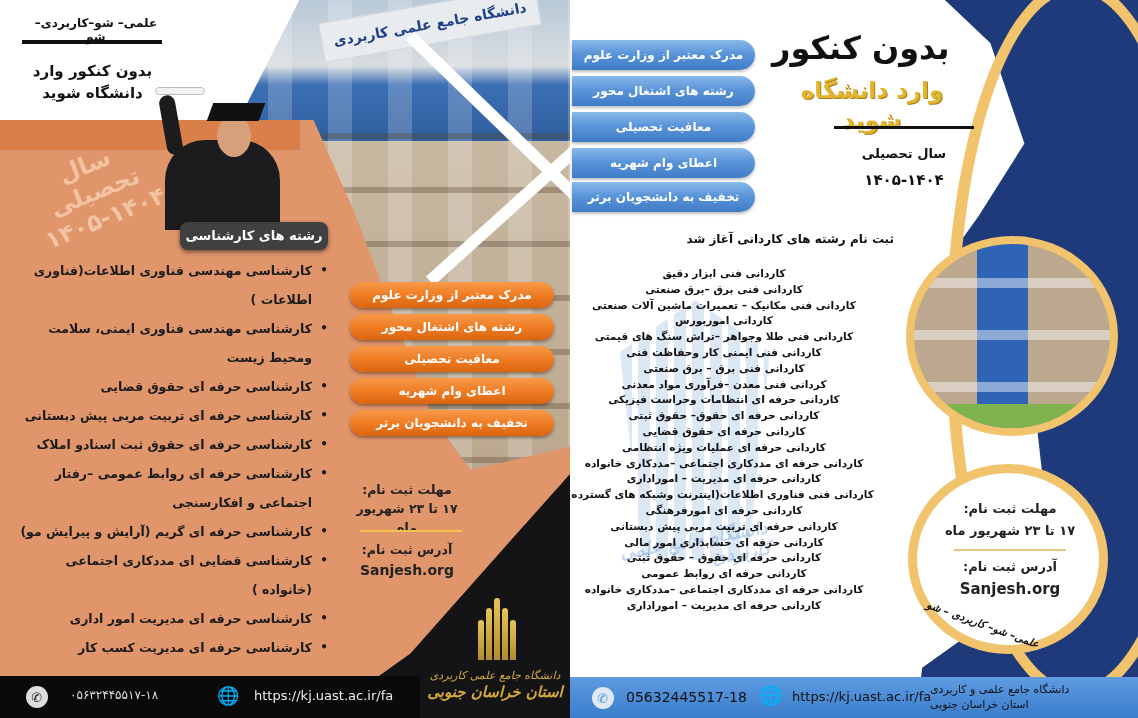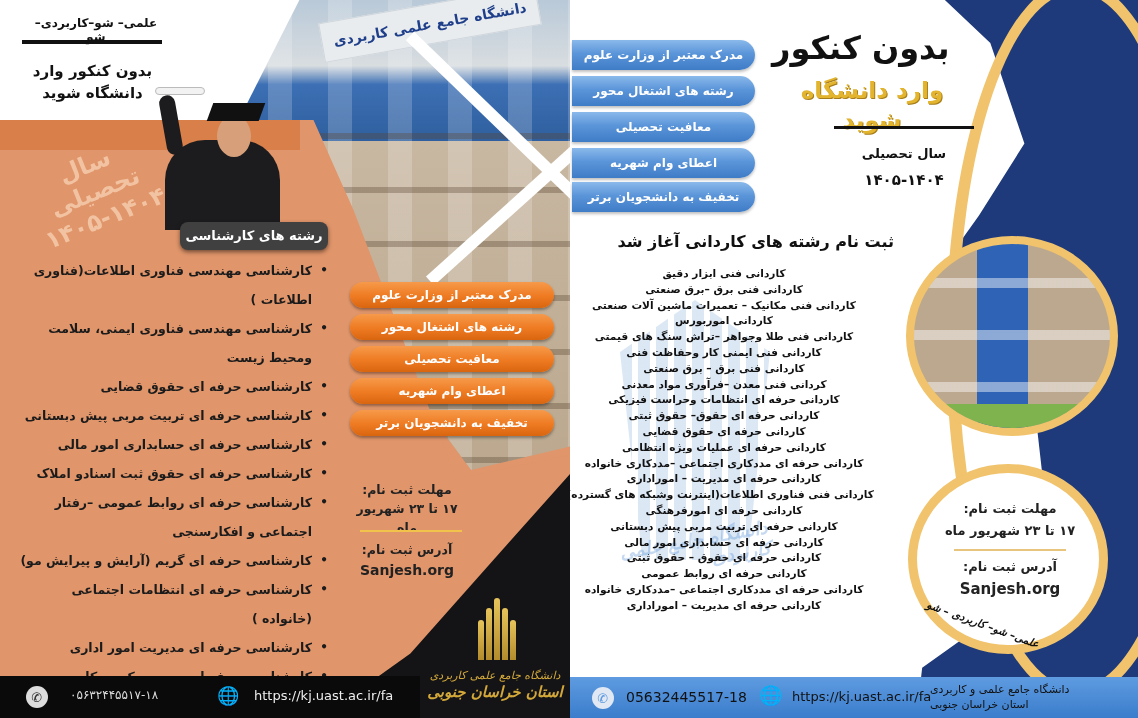--- a/index.html
+++ b/index.html
@@ -66,21 +66,21 @@
   .gold-arc{position:absolute;left:376px;top:-20px;width:260px;height:720px;border-radius:50%;border:12px solid #f0c36c;border-left-color:#f0c36c;
      clip-path:inset(0 20% 0 0)}
   .b-pill{position:absolute;left:2px;width:183px;height:30px;border-radius:0 15px 15px 0;
      background:linear-gradient(180deg,#8ab9eb 0,#5b95d9 45%,#3f7cc7 100%);box-shadow:0 2px 3px rgba(0,0,0,.25);
      color:#fff;font-weight:bold;font-size:12px;text-align:center;line-height:30px;direction:rtl}
   .r-headline1{position:absolute;left:202px;top:28px;width:200px;text-align:left;direction:rtl;font-weight:bold;font-size:32px;line-height:40px;color:#111}
   .r-headline2{position:absolute;left:202px;top:75px;width:200px;text-align:center;direction:rtl;font-weight:bold;font-size:23px;line-height:30px;color:#e3b42e;text-shadow:1px 1px 0 #a67d1b}
   .r-line{position:absolute;left:264px;top:126px;width:140px;height:3px;background:#111}
   .r-year-lbl{position:absolute;left:264px;top:146px;width:140px;text-align:center;direction:rtl;font-weight:bold;font-size:13px;color:#111}
   .r-year{position:absolute;left:264px;top:171px;width:140px;text-align:center;font-weight:bold;font-size:15px;color:#111}
-  .r-title{position:absolute;left:0;top:232px;width:324px;direction:rtl;font-weight:bold;font-size:16px;color:#111}
+  .r-title{position:absolute;left:0;top:232px;width:324px;direction:rtl;font-weight:bold;font-size:12px;color:#111}
   .watermark{position:absolute;left:50px;top:300px;width:150px;height:260px;opacity:.18;
      background:repeating-linear-gradient(90deg,#3d7cc4 0 12px,transparent 12px 18px);clip-path:polygon(15% 100%,0 20%,50% 0,100% 20%,85% 100%)}
   .watermark-txt{position:absolute;left:40px;top:530px;width:160px;color:#5b95d9;opacity:.35;font-style:italic;font-weight:bold;font-size:18px;direction:rtl;transform:rotate(-10deg)}
   .r-list{position:absolute;left:4px;top:266px;width:300px;direction:rtl;list-style:none}
   .r-list li{font-weight:bold;font-size:10.6px;line-height:15.8px;color:#111;white-space:nowrap;text-align:center}
   .photo-circle{position:absolute;left:336px;top:236px;width:212px;height:200px;border-radius:50%;border:8px solid #f0c36c;overflow:hidden;
      background:linear-gradient(90deg,#bba88f 0 32%,#2f63b5 32% 58%,#bba88f 58% 100%)}
   .photo-circle::before{content:"";position:absolute;inset:0;background:repeating-linear-gradient(180deg,transparent 0 34px,rgba(255,255,255,.45) 34px 44px,transparent 44px 52px)}
   .photo-circle::after{content:"";position:absolute;left:0;right:0;bottom:0;height:24px;background:#7fb34e}
   .info-circle{position:absolute;left:338px;top:464px;width:200px;height:190px;border-radius:50%;background:#fff;border:9px solid #f0c36c}
@@ -128,25 +128,24 @@
       <div class="grad-cap"></div>
     </div>
 
     <div class="section-pill">رشته های کارشناسی</div>
 
     <ul class="l-list">
       <li>کارشناسی مهندسی فناوری اطلاعات(فناوری اطلاعات )</li>
       <li>کارشناسی مهندسی فناوری ایمنی، سلامت ومحیط زیست</li>
       <li>کارشناسی حرفه ای حقوق قضایی</li>
       <li>کارشناسی حرفه ای تربیت مربی پیش دبستانی</li>
-      <li>کارشناسی حرفه ای حسابداری امور مالی</li>
       <li>کارشناسی حرفه ای حقوق ثبت اسنادو املاک</li>
       <li>کارشناسی حرفه ای روابط عمومی –رفتار اجتماعی و افکارسنجی</li>
       <li>کارشناسی حرفه ای گریم (آرایش و پیرایش مو)</li>
-      <li>کارشناسی حرفه ای انتظامات اجتماعی (خانواده )</li>
+      <li>کارشناسی قضایی ای مددکاری اجتماعی (خانواده )</li>
       <li>کارشناسی حرفه ای مدیریت امور اداری</li>
       <li>کارشناسی حرفه ای مدیریت کسب کار</li>
     </ul>
 
     <div class="o-pill" style="top:282px">مدرک معتبر از وزارت علوم</div>
     <div class="o-pill" style="top:314px">رشته های اشتغال محور</div>
     <div class="o-pill" style="top:346px">معافیت تحصیلی</div>
     <div class="o-pill" style="top:378px">اعطای وام شهریه</div>
     <div class="o-pill" style="top:410px">تخفیف به دانشجویان برتر</div>
 

